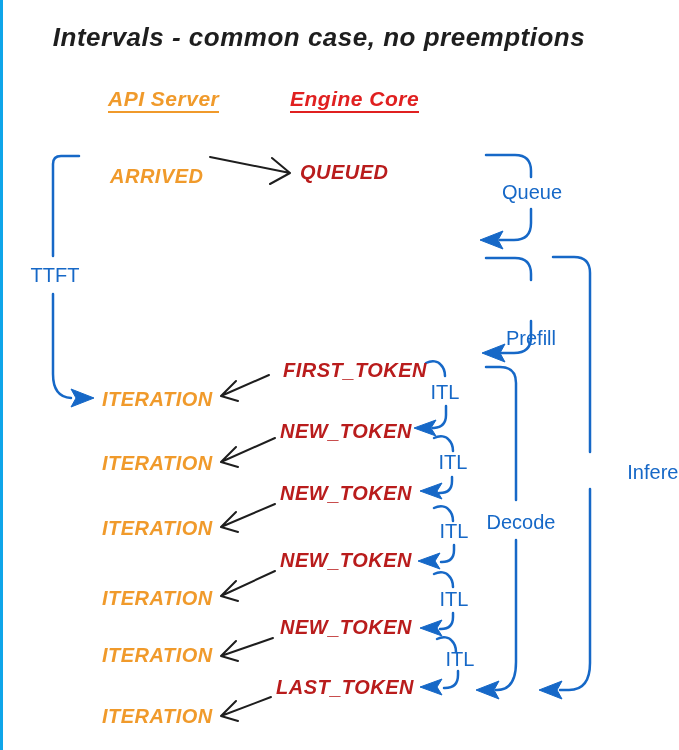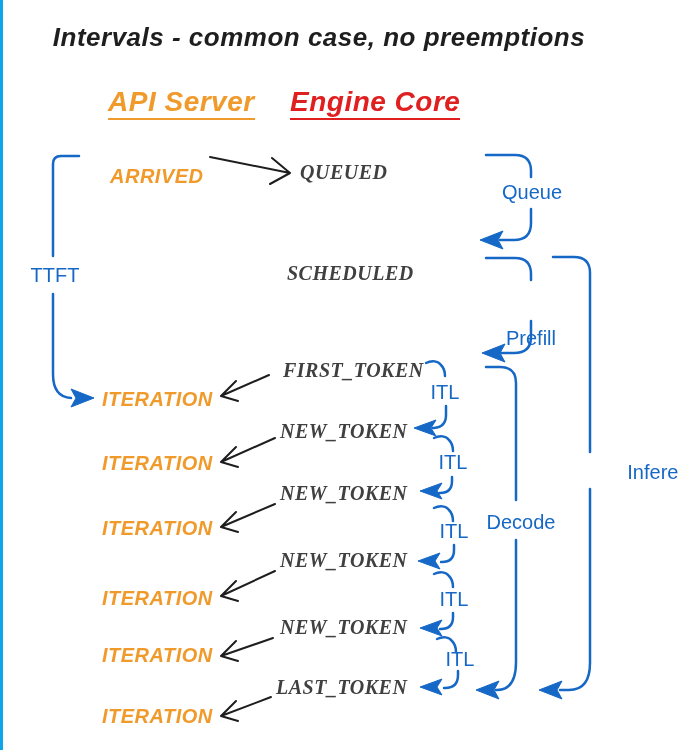--- a/index.html
+++ b/index.html
@@ -16,28 +16,28 @@
   .hand{
     font-style:italic;
     font-weight:600;
     letter-spacing:0.5px;
   }
   .title{
     left:316px;top:24px;transform:translateX(-50%);
     font-size:26px;font-weight:700;color:#1e1e1e;
   }
   .col-head{
-    font-size:28px;
+    font-size:21px;
     padding-bottom:2px;
   }
   .api{color:#f09a2b;border-bottom:2px solid #f09a2b;}
   .core{color:#e02020;border-bottom:2px solid #e02020;}
   .evt{font-size:20px;}
   .orange{color:#f09a2b;}
-  .red{color:#404040;font-family:Liberation Serif, serif;}
+  .red{color:#b91c1c;}
   .blue-label{
     color:#1668c7;
     font-size:20px;
     font-weight:400;
     font-style:normal;
   }
   .ctr{transform:translateX(-50%);}
 </style>
 </head>
 <body>
@@ -102,21 +102,20 @@
 
   <div class="lbl evt hand orange" style="left:107px;top:146px;margin-top:20px;">ARRIVED</div>
   <div class="lbl evt hand orange" style="left:99px;top:389px;">ITERATION</div>
   <div class="lbl evt hand orange" style="left:99px;top:453px;">ITERATION</div>
   <div class="lbl evt hand orange" style="left:99px;top:518px;">ITERATION</div>
   <div class="lbl evt hand orange" style="left:99px;top:588px;">ITERATION</div>
   <div class="lbl evt hand orange" style="left:99px;top:645px;">ITERATION</div>
   <div class="lbl evt hand orange" style="left:99px;top:706px;">ITERATION</div>
 
   <div class="lbl evt hand red" style="left:297px;top:162px;">QUEUED</div>
-  <div class="lbl evt hand red" style="left:284px;top:263px;">SCHEDULED</div>
   <div class="lbl evt hand red" style="left:280px;top:360px;">FIRST_TOKEN</div>
   <div class="lbl evt hand red" style="left:277px;top:421px;">NEW_TOKEN</div>
   <div class="lbl evt hand red" style="left:277px;top:483px;">NEW_TOKEN</div>
   <div class="lbl evt hand red" style="left:277px;top:550px;">NEW_TOKEN</div>
   <div class="lbl evt hand red" style="left:277px;top:617px;">NEW_TOKEN</div>
   <div class="lbl evt hand red" style="left:273px;top:677px;">LAST_TOKEN</div>
 
   <div class="lbl blue-label ctr" style="left:52px;top:265px;">TTFT</div>
   <div class="lbl blue-label ctr" style="left:529px;top:182px;">Queue</div>
   <div class="lbl blue-label ctr" style="left:528px;top:280px;margin-top:48px;">Prefill</div>

